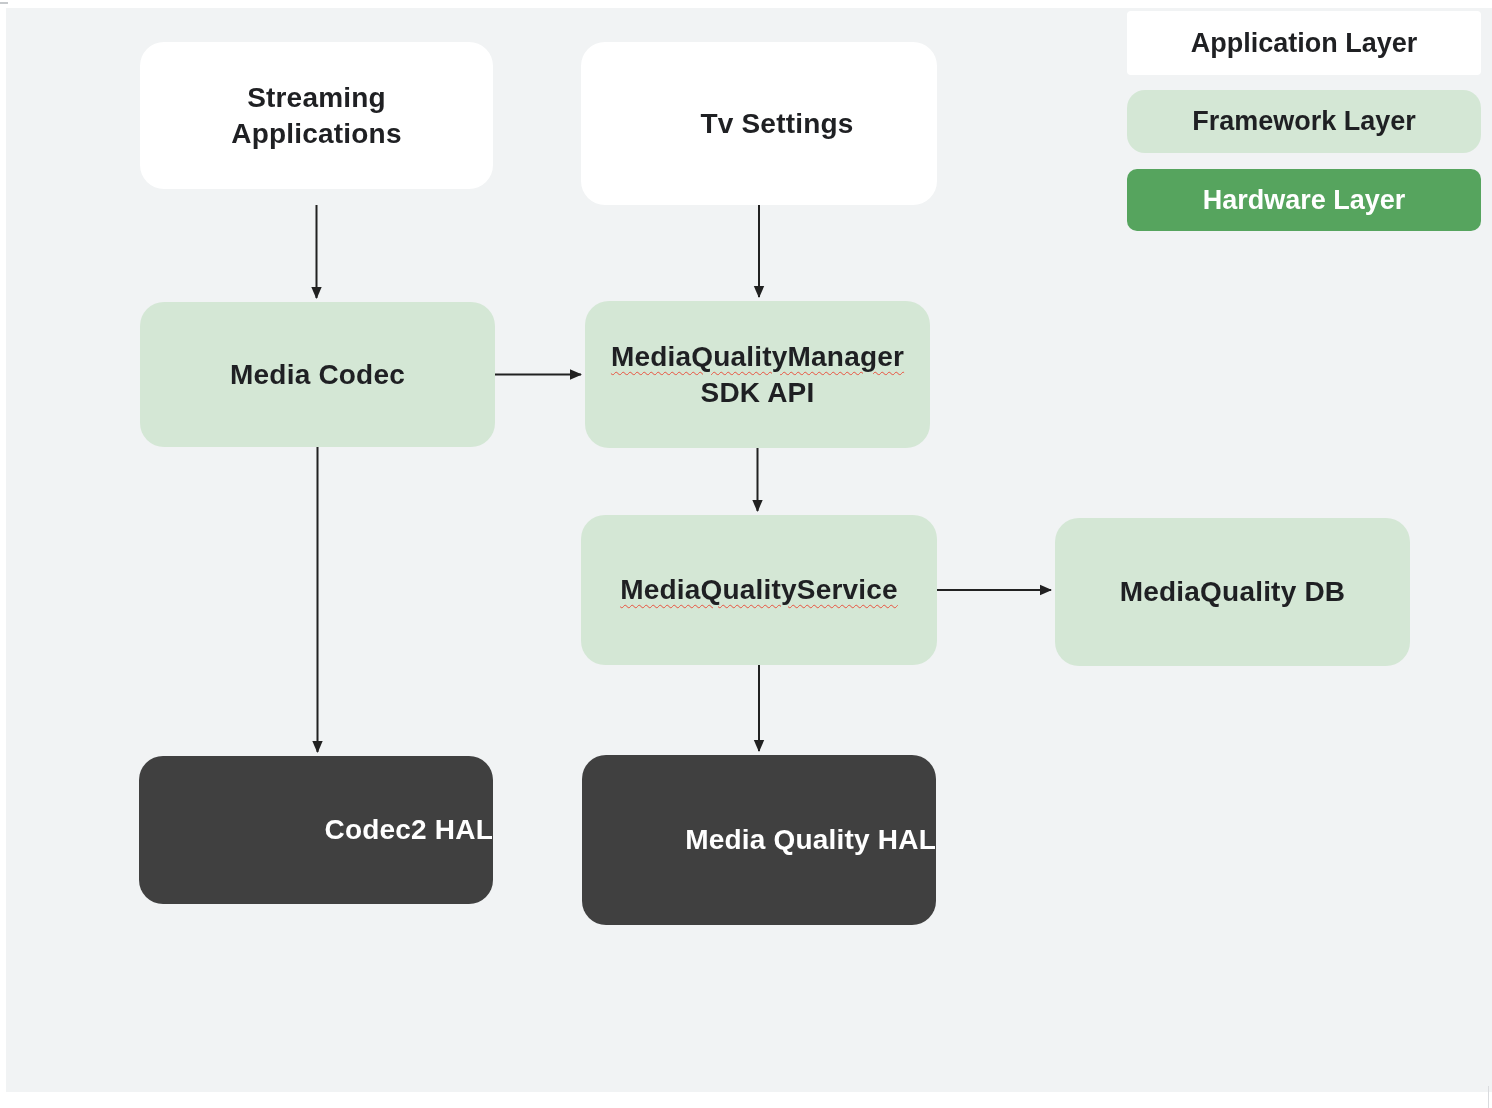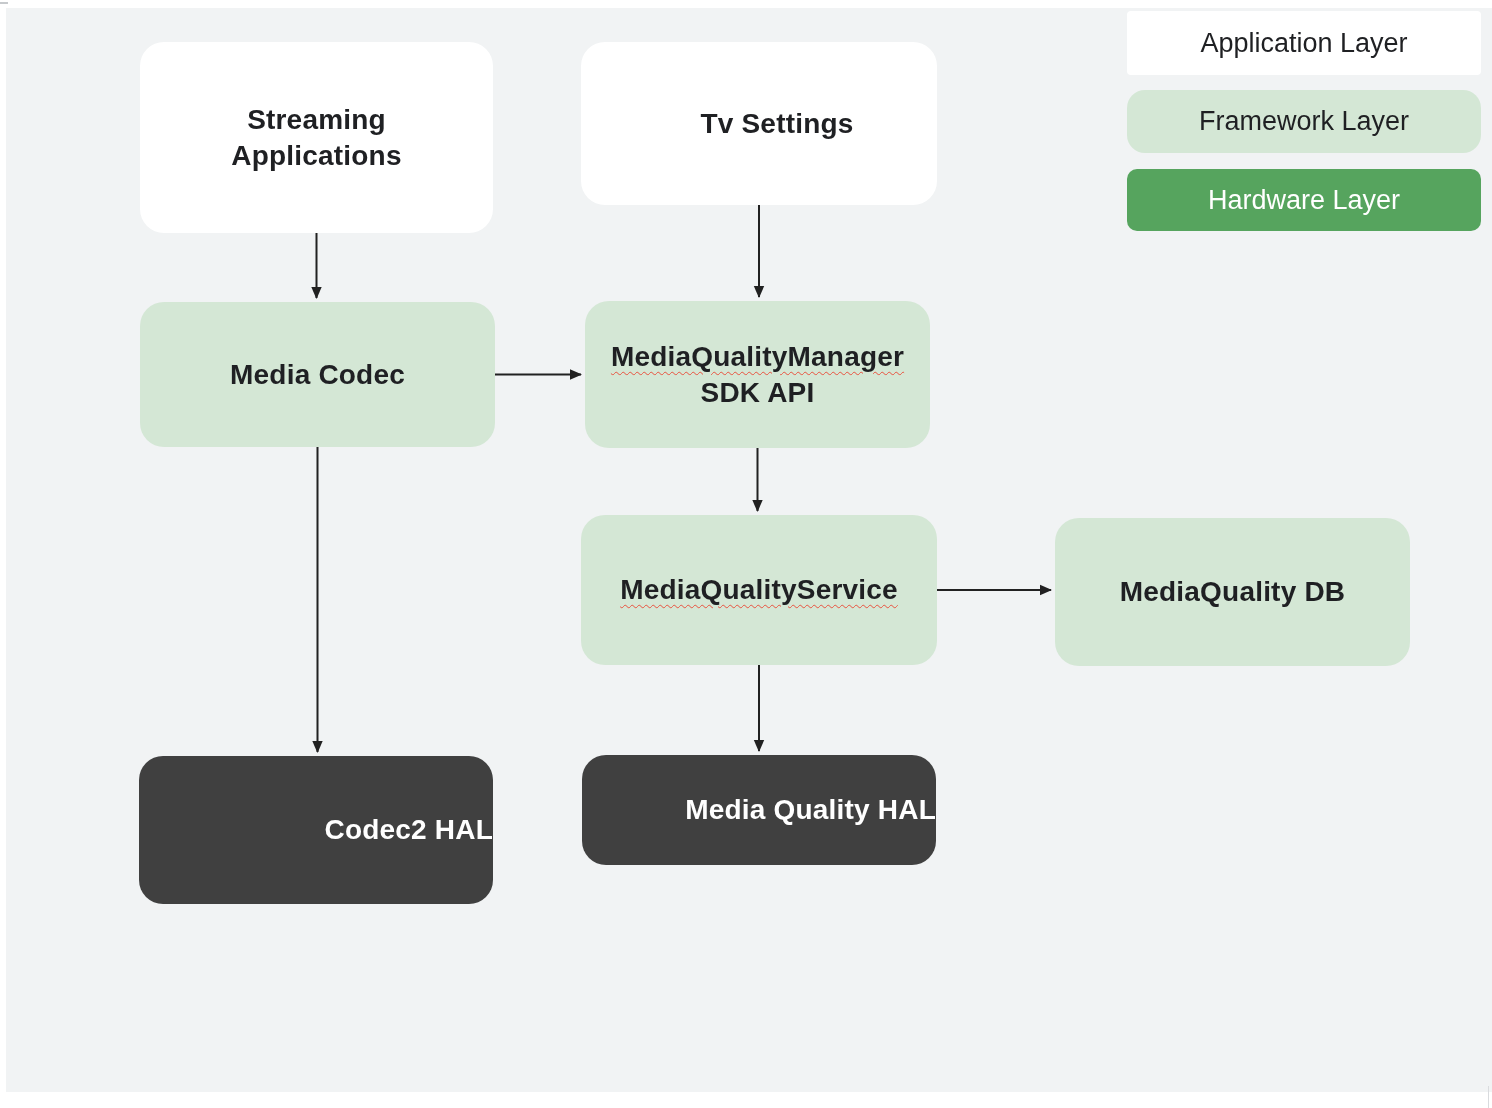--- a/index.html
+++ b/index.html
@@ -55,45 +55,45 @@
     line-height: 36px;
     letter-spacing: 0.2px;
     color: #1f2023;
     border-radius: 24px;
     box-sizing: border-box;
   }
   .layer-application { background: #ffffff; color: #1f2023; }
   .layer-framework   { background: #d4e7d5; color: #1f2023; }
   .layer-hardware    { background: #404040; color: #ffffff; align-items: flex-end; }
 
-  .node-streaming  { left: 140px; top: 42px;  width: 353px; height: 191px; }
+  .node-streaming  { left: 140px; top: 42px;  width: 353px; height: 147px; }
   .node-tvsettings { left: 581px; top: 42px;  width: 356px; height: 163px; padding-left: 36px; }
   .node-mediacodec { left: 140px; top: 302px; width: 355px; height: 145px; justify-content: center; }
   .node-mqmanager  { left: 585px; top: 301px; width: 345px; height: 147px; }
   .node-mqservice  { left: 581px; top: 515px; width: 356px; height: 150px; }
   .node-mqdb       { left: 1055px; top: 518px; width: 355px; height: 148px; }
   .node-codec2hal  { left: 139px; top: 756px; width: 354px; height: 148px; }
-  .node-mqhal      { left: 582px; top: 755px; width: 354px; height: 110px; }
+  .node-mqhal      { left: 582px; top: 755px; width: 354px; height: 170px; }
 
   .squiggle {
     text-decoration-line: underline;
     text-decoration-style: wavy;
     text-decoration-color: #e8523f;
     text-decoration-thickness: 1px;
     text-underline-offset: 5px;
   }
 
   .legend-item {
     position: absolute;
     left: 1127px;
     width: 354px;
     display: flex;
     align-items: center;
     justify-content: center;
-    font-weight: 400;
+    font-weight: 700;
     font-size: 27px;
     color: #1f2023;
     box-sizing: border-box;
   }
   .legend-application { top: 11px;  height: 64px; background: #ffffff; border-radius: 4px; }
   .legend-framework   { top: 90px;  height: 63px; background: #d4e7d5; border-radius: 18px; }
   .legend-hardware    { top: 169px; height: 62px; background: #56a45e; border-radius: 10px; color: #ffffff; }
 </style>
 </head>
 <body>

